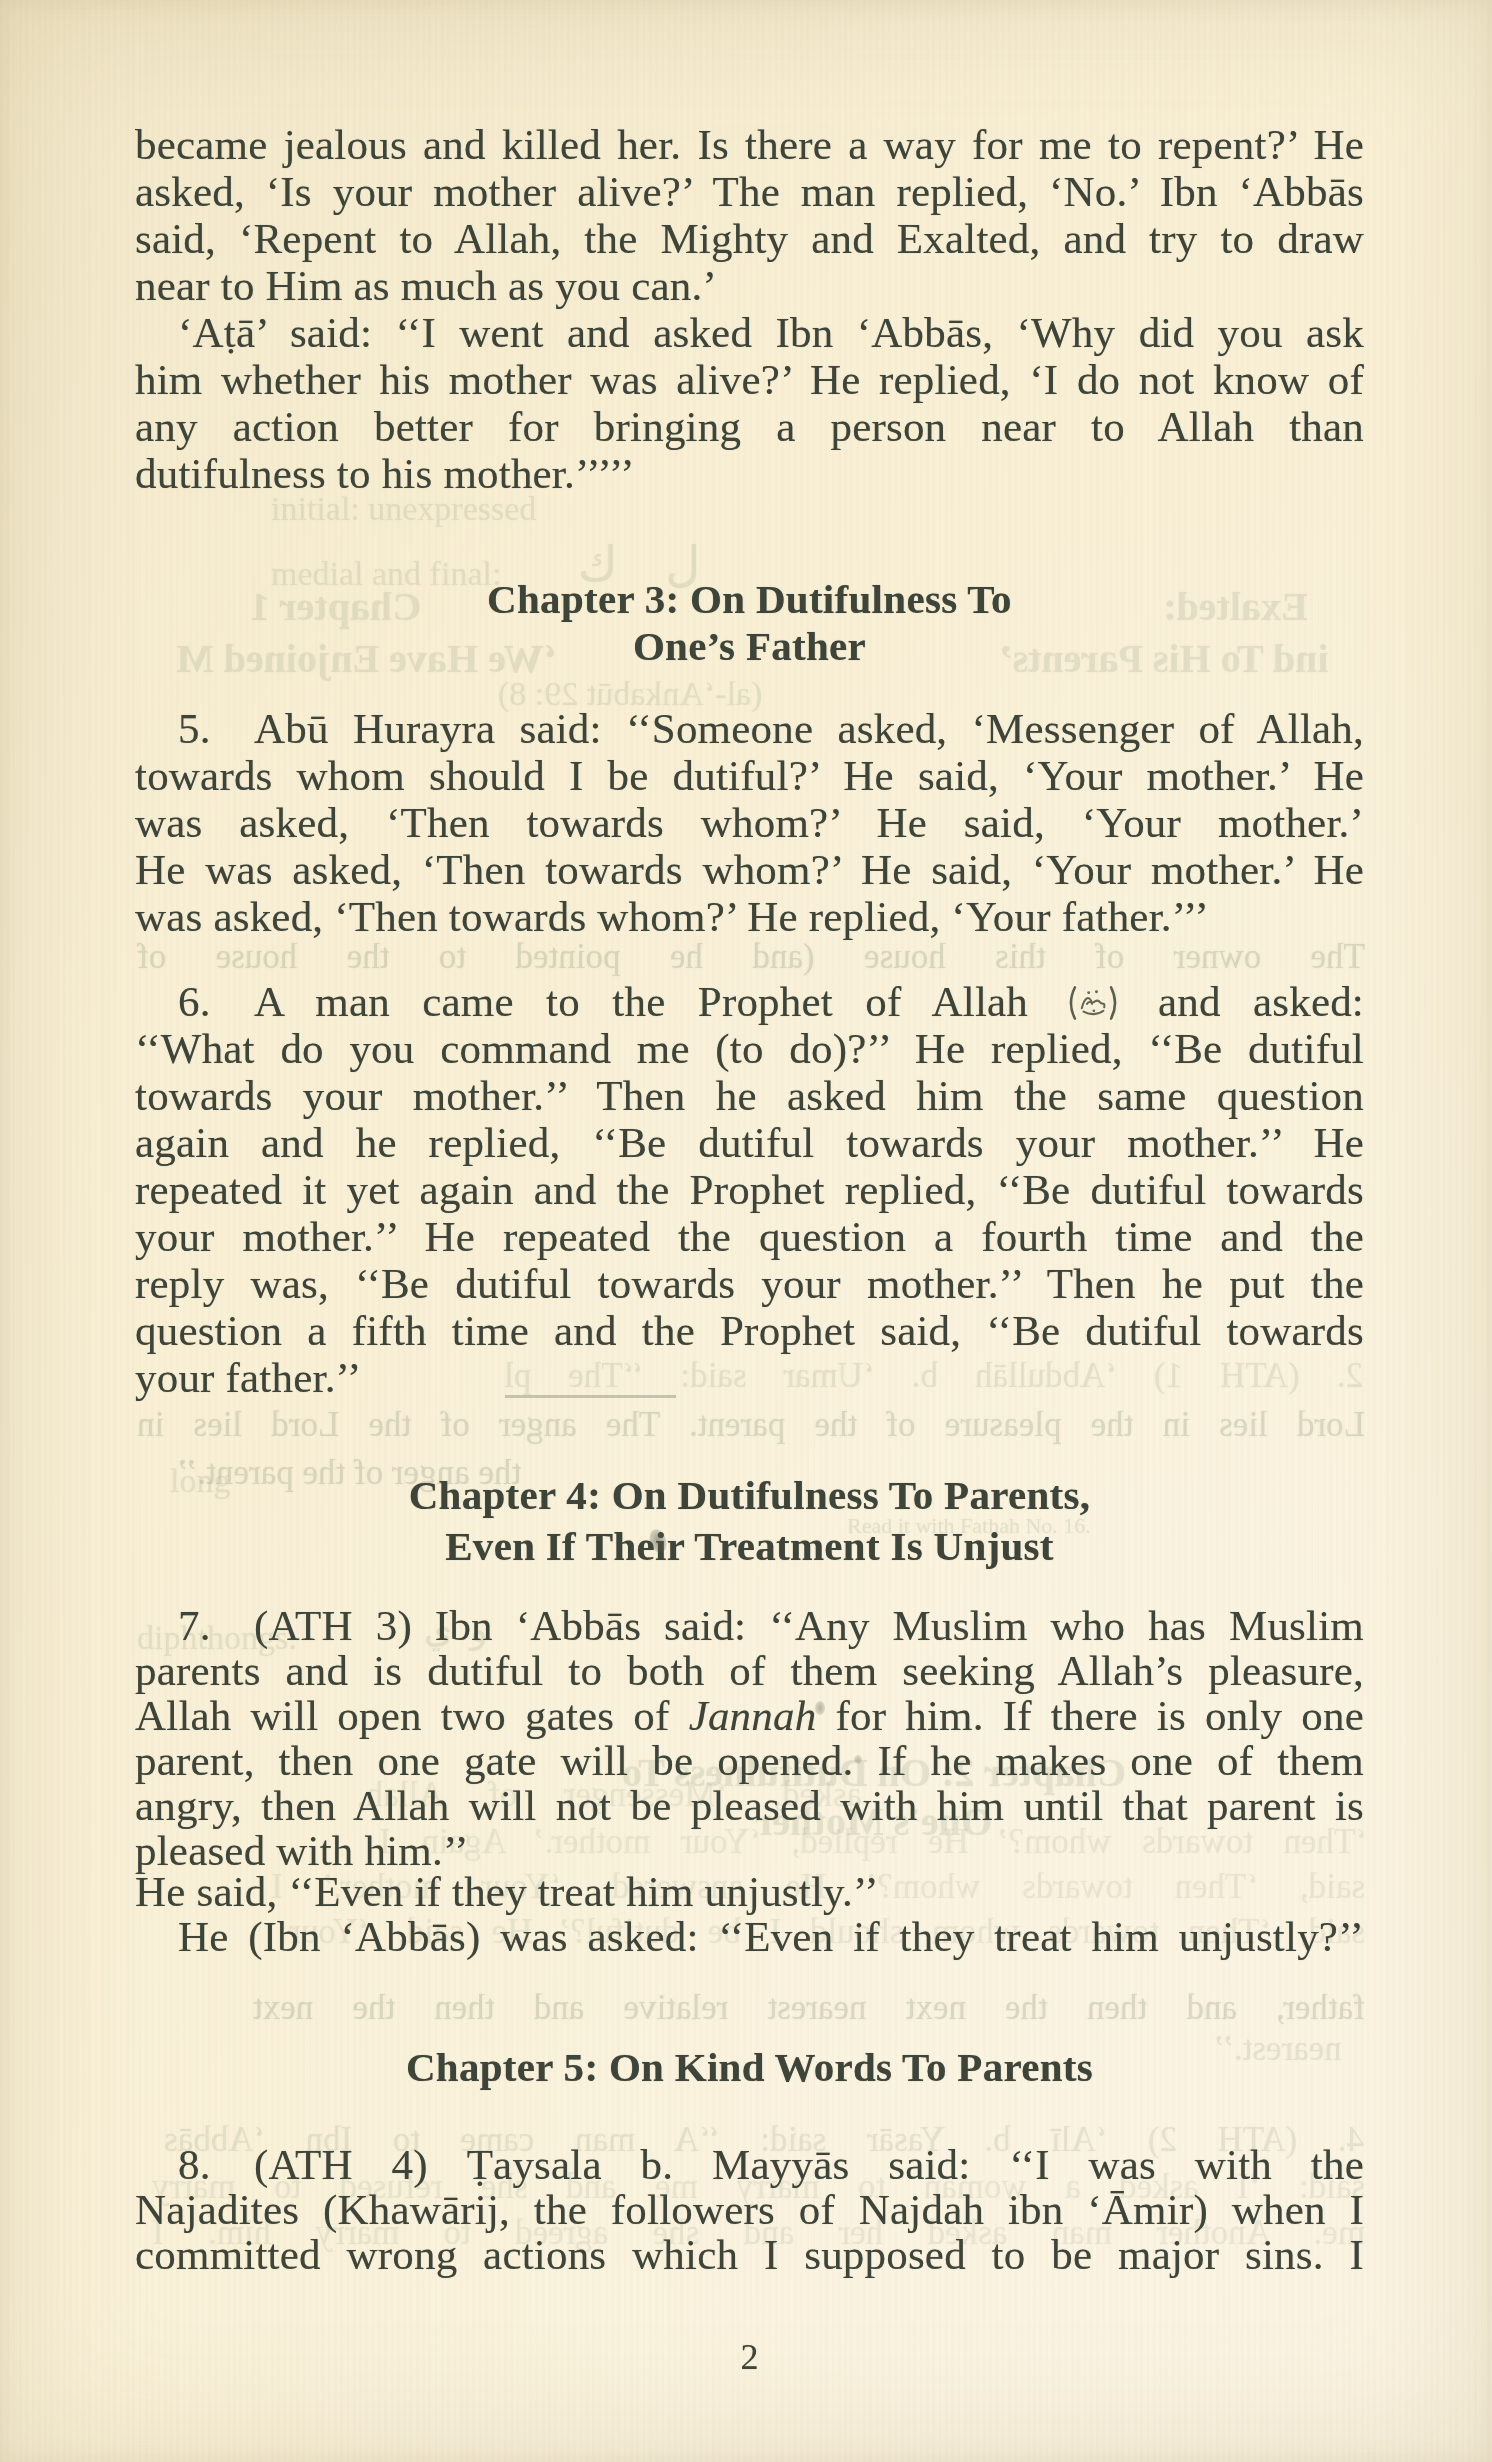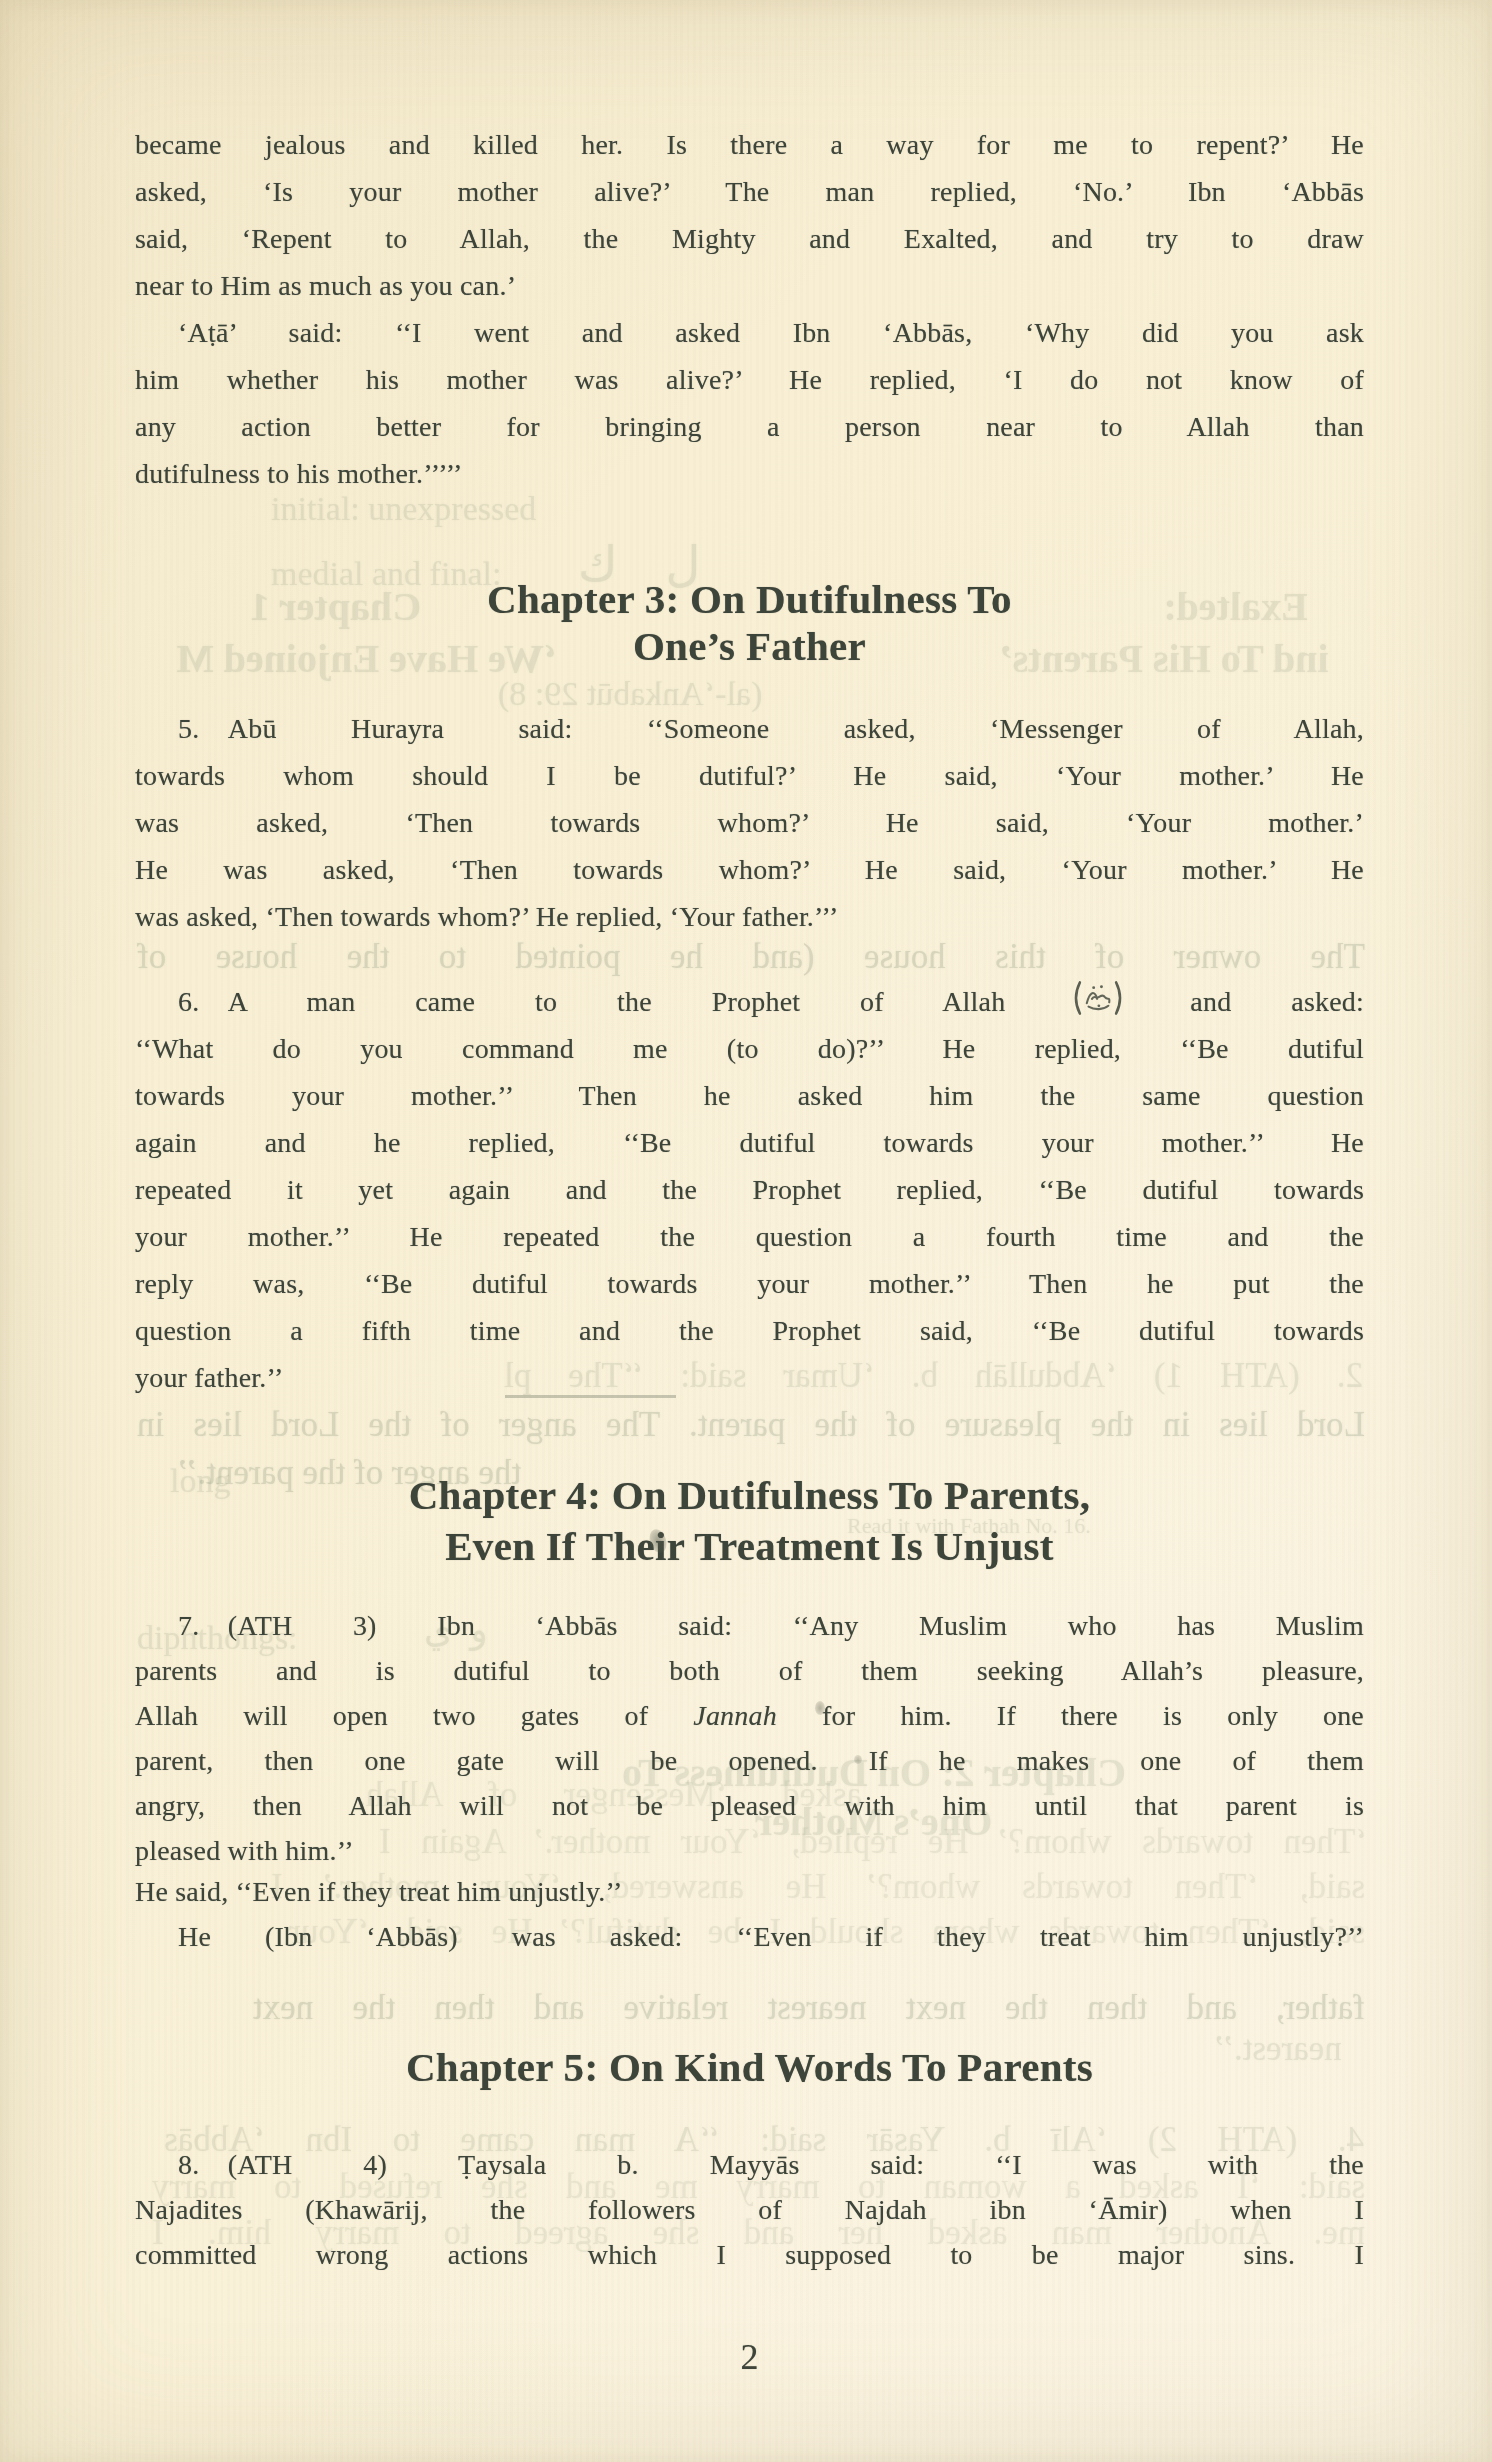--- a/index.html
+++ b/index.html
@@ -15,21 +15,21 @@
     font-family:"Liberation Serif","DejaVu Serif",serif;
     color:#3d443a;
   }
   .vignette{
     position:absolute;inset:0;pointer-events:none;
     box-shadow:inset 0 0 144px rgba(150,125,70,0.18), inset 0 0 25px rgba(140,115,65,0.10);
   }
   
   .block{position:absolute;left:135px;width:1229px;}
   .bl{
-    font-size:28px;line-height:47px;height:47px;
+    font-size:43px;line-height:47px;height:47px;
     text-align:justify;text-align-last:justify;
     letter-spacing:0.2px;
     text-shadow:0 0 0.9px rgba(61,68,58,0.45);
     white-space:normal;
   }
   .lh50 .bl{line-height:45px;height:45px;}
   .bl.last{text-align:left;text-align-last:left;}
   .bl.indent{padding-left:43px;}
   .heading{
     text-align:right;text-align-last:center;

